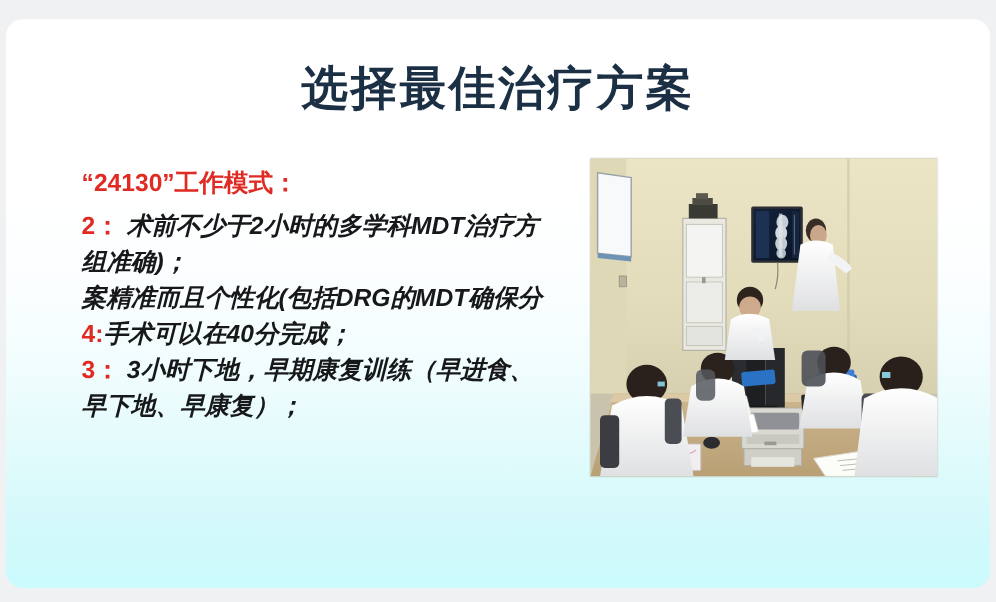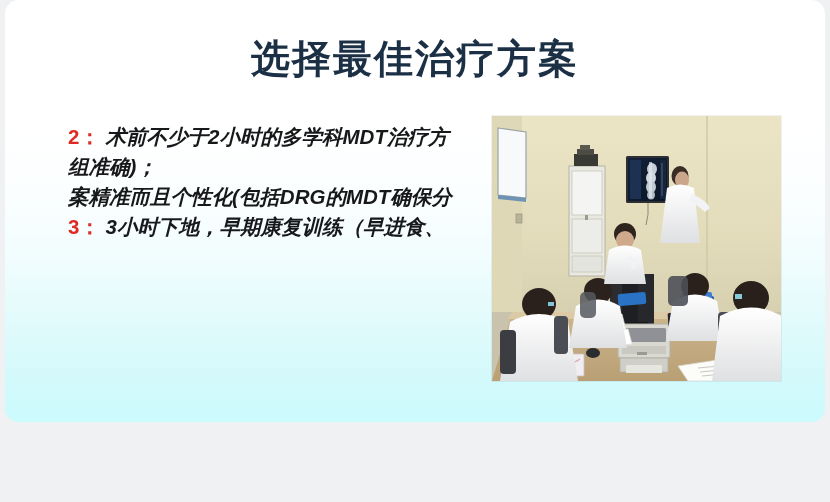--- a/index.html
+++ b/index.html
@@ -11,23 +11,23 @@
     width: 830px;
     height: 502px;
     background: #f0f1f3;
     font-family: "Liberation Sans", "DejaVu Sans", sans-serif;
     overflow: hidden;
   }
 
   #slide {
     position: absolute;
     left: 5px;
-    top: 0;
+    top: 16px;
     width: 820px;
-    height: 422px;
+    height: 474px;
     border-radius: 14px;
     overflow: hidden;
     background: linear-gradient(to bottom,
       #ffffff 0%,
       #ffffff 30%,
       #fbfeff 46%,
       #f2fdfe 60%,
       #e6fbfc 72%,
       #dbfafb 82%,
       #d2f9fb 91%,
@@ -103,31 +103,36 @@
 </style>
 </head>
 <body>
 
 <div id="slide">
 
   <div id="title">选择最佳治疗方案</div>
 
   <div id="body-text">
 
+    <div class="mode-heading">“24130”工作模式：</div>
 
     <div class="txt-block">
       <div class="txt-line"><span class="num">2：</span>&nbsp;<span class="body-copy">术前不少于2小时的多学科MDT治疗方</span></div>
       <div class="txt-line"><span class="body-copy">组准确)；</span></div>
       <div class="txt-line"><span class="body-copy">案精准而且个性化(包括DRG的MDT确保分</span></div>
     </div>
 
+    <div class="txt-block">
+      <div class="txt-line"><span class="num">4:</span><span class="body-copy">手术可以在40分完成；</span></div>
+    </div>
 
 
     <div class="txt-block">
       <div class="txt-line"><span class="num">3：</span>&nbsp;<span class="body-copy">3小时下地，早期康复训练（早进食、</span></div>
+      <div class="txt-line"><span class="body-copy">早下地、早康复）；</span></div>
     </div>
 
 
   </div>
 
   <div id="photo">
     <svg width="289" height="265" viewBox="0 0 289 265" xmlns="http://www.w3.org/2000/svg">
       <defs>
         <linearGradient id="wall" x1="0" y1="0" x2="0" y2="1">
           <stop offset="0%" stop-color="#ebe5c6"></stop>

